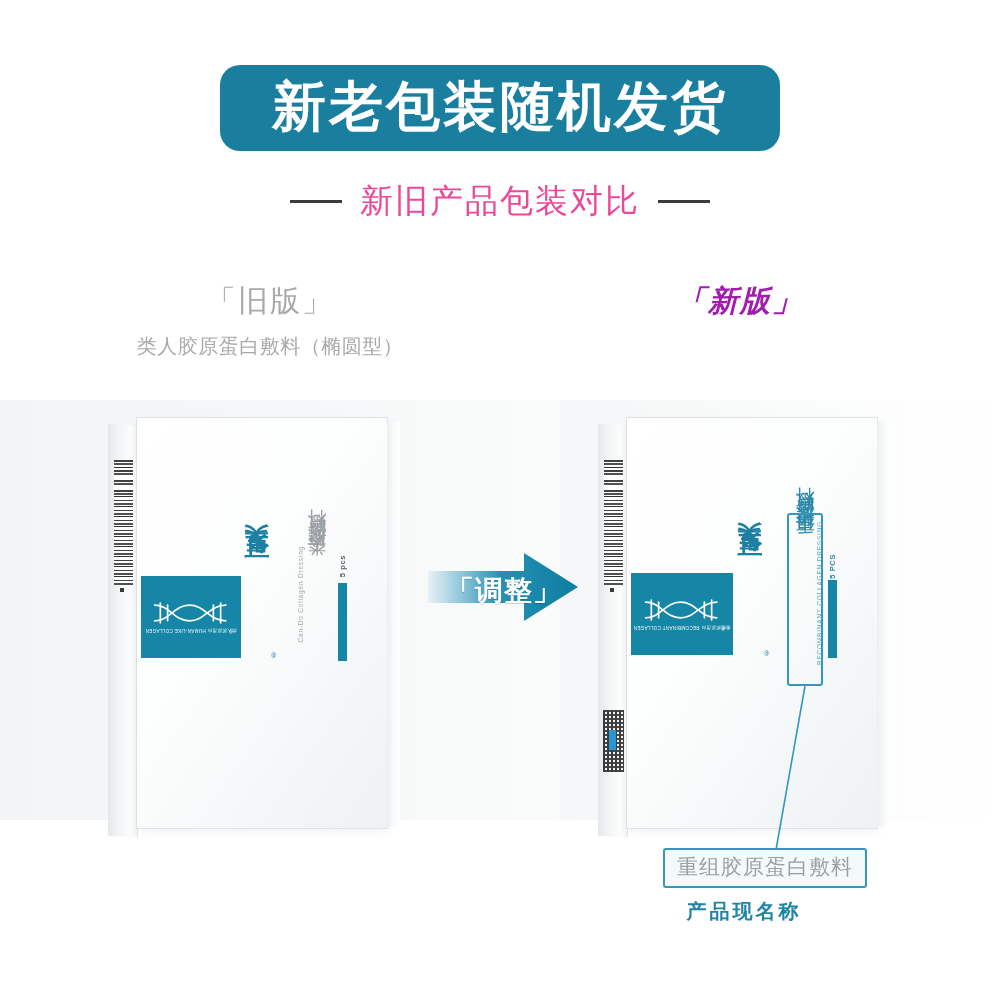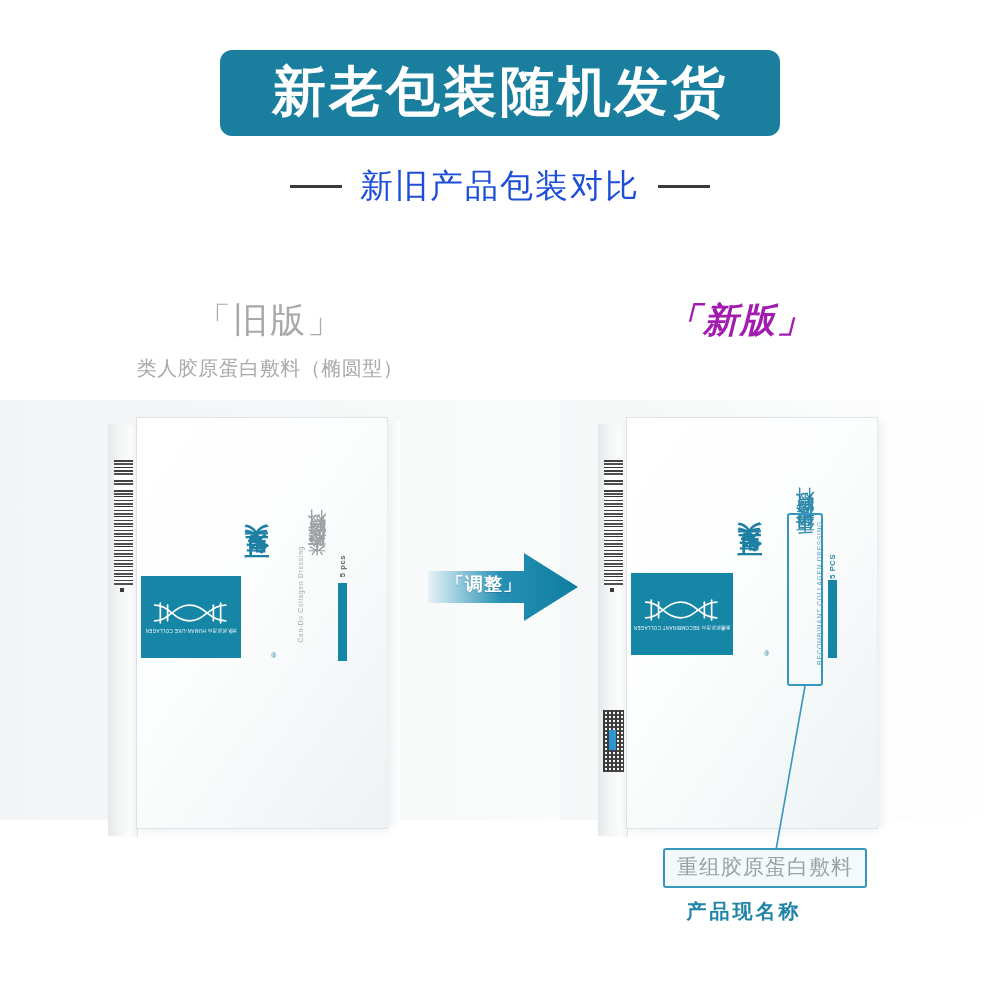--- a/index.html
+++ b/index.html
@@ -35,23 +35,23 @@
   
   .header {
     position: absolute;
     left: 0; top: 0;
     width: 1000px;
     z-index: 5;
     text-align: center;
   }
   .banner {
     display: inline-block;
-    margin-top: 50px;
+    margin-top: 65px;
     background: #1a7f9e;
-    border-radius: 12px;
+    border-radius: 20px;
     padding: 14px 52px 18px 52px;
     line-height: 1;
   }
   .banner-text {
     color: #ffffff;
     font-size: 54px;
     font-weight: bold;
     letter-spacing: 3px;
     white-space: nowrap;
   }
@@ -62,41 +62,40 @@
     justify-content: center;
     gap: 18px;
   }
   .sub-dash {
     width: 52px;
     height: 3px;
     background: #3a3a3a;
   }
   .subtitle-text {
     font-size: 33px;
-    color: #1d4ed8;
+    color: #ec4899;
     letter-spacing: 2px;
     white-space: nowrap;
   }
 
   
   .col-label {
     position: absolute;
     width: 440px;
     text-align: center;
     z-index: 5;
   }
   .col-label.old { left: 50px; top: 283px; }
   .col-label.new { left: 520px; top: 283px; }
 
   .ver-title {
-    font-size: 35px;
+    font-size: 30px;
     letter-spacing: 2px;
     line-height: 1.2;
     white-space: nowrap;
-    margin-top: 16px;
   }
   .ver-sub {
     margin-top: 14px;
     font-size: 20px;
     letter-spacing: 0.5px;
     white-space: nowrap;
   }
   .old .ver-title, .old .ver-sub { color: #a9a9a9; }
   .new .ver-title { color: #a21caf; font-weight: bold; font-style: italic; }
   .new .ver-sub { color: #1f6e8c; font-weight: bold; }
@@ -334,21 +333,21 @@
   
   .arrow-wrap {
     position: absolute;
     left: 428px; top: 551px;
     width: 150px; height: 72px;
     z-index: 6;
   }
   .arrow-label {
     position: absolute;
     left: 18px; top: 21px;
-    font-size: 18px;
+    font-size: 28px;
     font-weight: bold;
     color: #ffffff;
     letter-spacing: 1px;
     white-space: nowrap;
     z-index: 2;
     text-shadow: 0 1px 1px rgba(0,0,0,0.18);
   }
 </style>
 </head>
 <body>

